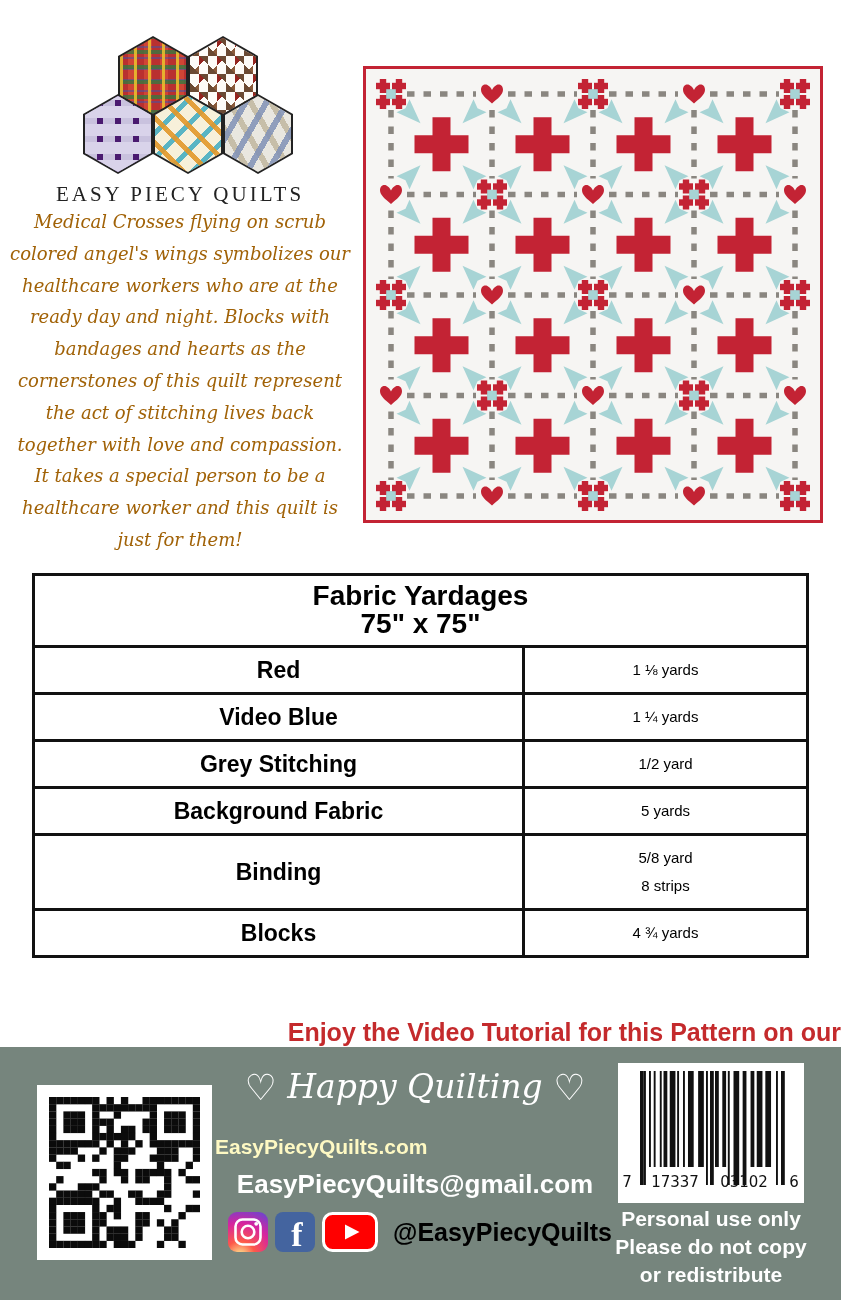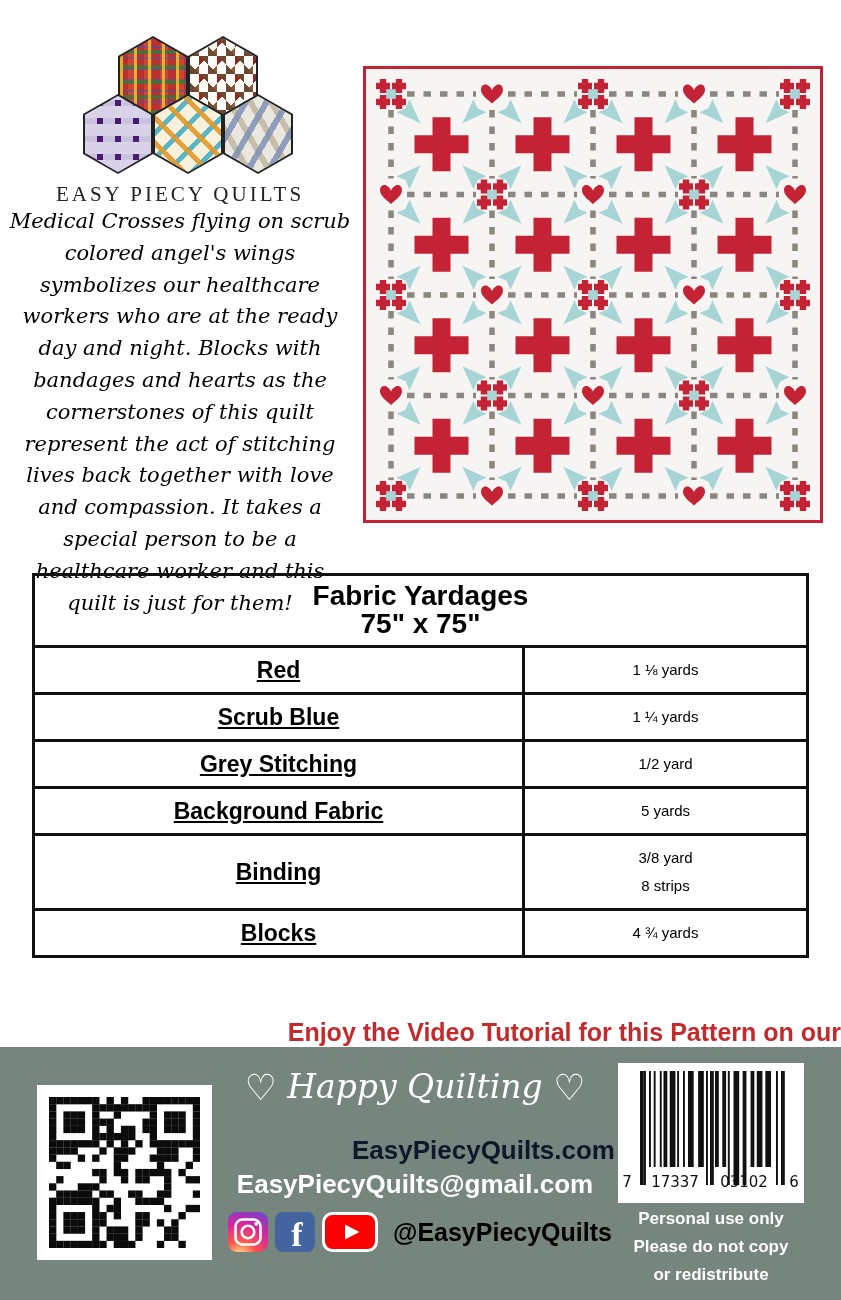--- a/index.html
+++ b/index.html
@@ -32,58 +32,58 @@
      repeating-linear-gradient(-45deg, rgba(62,170,192,.85) 0 5px, transparent 5px 18px);}
   .hx5{left:163px;top:58px;}
   .hx5 i{background-color:#e9e7e0;background-image:
      repeating-linear-gradient(120deg, rgba(128,145,182,.85) 0 6px, transparent 6px 18px),
      repeating-linear-gradient(60deg, rgba(190,180,155,.8) 0 6px, transparent 6px 18px);}
   .brand{position:absolute;left:0px;top:182px;width:360px;text-align:center;
          font-family:"Liberation Serif",serif;font-size:21px;letter-spacing:3px;color:#222;}
 
   
   .descr{position:absolute;left:8px;top:206px;width:344px;text-align:center;
-         font-family:"DejaVu Serif",serif;font-style:italic;font-size:21px;
-         line-height:31.8px;color:#000000;}
+         font-family:"DejaVu Serif",serif;font-style:italic;font-size:18px;
+         line-height:31.8px;color:#a16207;}
 
   
   .quilt{position:absolute;left:363px;top:66px;width:460px;height:457px;}
 
   
   .ytable{position:absolute;left:32px;top:573px;width:777px;border:3px solid #111;
           box-sizing:border-box;color:#000;}
   .thead{border-bottom:3px solid #111;text-align:center;padding:6px 0 7px;}
   .thead .t1,.thead .t2{font-weight:bold;font-size:28px;line-height:28px;}
   .trow{display:flex;border-bottom:3px solid #111;align-items:stretch;}
   .trow:last-child{border-bottom:none;}
   .tname{width:487px;border-right:3px solid #111;display:flex;align-items:center;
-         justify-content:center;font-weight:bold;font-size:23px;padding:8px 0;text-decoration:underline;}
+         justify-content:center;font-weight:bold;font-size:23px;padding:8px 0;}
   .tval{flex:1;display:flex;flex-direction:column;align-items:center;justify-content:center;
         font-size:15px;line-height:28px;padding:8px 0;}
 
   
   .tutorial{position:absolute;left:0;top:1014px;width:841px;text-align:right;
             font-weight:bold;font-size:25px;line-height:36px;color:#c42a2c;}
 
   
   .footer{position:absolute;left:0;top:1047px;width:841px;height:253px;background:#76857d;}
   .qrbox{position:absolute;left:37px;top:38px;width:175px;height:175px;background:#fff;
          display:flex;align-items:center;justify-content:center;}
   .tagline{position:absolute;left:215px;top:20px;width:400px;text-align:center;color:#fff;
            font-family:"DejaVu Serif",serif;font-style:italic;font-size:33px;}
   .tagline .hrt{font-style:normal;font-size:36px;vertical-align:-2px;}
-  .site{position:absolute;left:215px;top:88px;width:400px;text-align:right;color:#0f172a;
-        font-weight:bold;font-size:26px;}
+  .site{position:absolute;left:215px;top:88px;width:400px;text-align:left;color:#fef9c3;
+        font-weight:bold;font-size:21px;}
   .mail{position:absolute;left:200px;top:122px;width:430px;text-align:center;color:#fff;
         font-weight:bold;font-size:26px;}
   .social{position:absolute;left:228px;top:165px;width:400px;display:flex;align-items:center;gap:7px;}
   .social .handle{color:#000000;font-weight:bold;font-size:25px;margin-left:8px;}
   .barbox{position:absolute;left:618px;top:16px;width:186px;height:140px;}
   .usage{position:absolute;left:596px;top:158px;width:230px;text-align:center;color:#fff;
-         font-weight:bold;font-size:17px;line-height:28px;}
+         font-weight:bold;font-size:21px;line-height:28px;}
 </style>
 </head>
 <body>
 
 <div class="page">
 
   <div class="logo">
     <div class="hex hx1">
         <i></i>
       </div>
@@ -363,41 +363,41 @@
       <div class="t2">75" x 75"</div>
     </div>
     <div id="tableRows">
         <div class="trow">
           <div class="tname">Red</div>
           <div class="tval">
             <div>1 ⅛ yards</div>
           </div>
         </div>
         <div class="trow">
-          <div class="tname">Scrub Blue</div>
+          <div class="tname">Video Blue</div>
           <div class="tval">
             <div>1 ¼ yards</div>
           </div>
         </div>
         <div class="trow">
           <div class="tname">Grey Stitching</div>
           <div class="tval">
             <div>1/2 yard</div>
           </div>
         </div>
         <div class="trow">
           <div class="tname">Background Fabric</div>
           <div class="tval">
             <div>5 yards</div>
           </div>
         </div>
         <div class="trow">
           <div class="tname">Binding</div>
           <div class="tval">
-            <div>3/8 yard</div>
+            <div>5/8 yard</div>
             <div>8 strips</div>
           </div>
         </div>
         <div class="trow">
           <div class="tname">Blocks</div>
           <div class="tval">
             <div>4 ¾ yards</div>
           </div>
         </div>
       </div>

